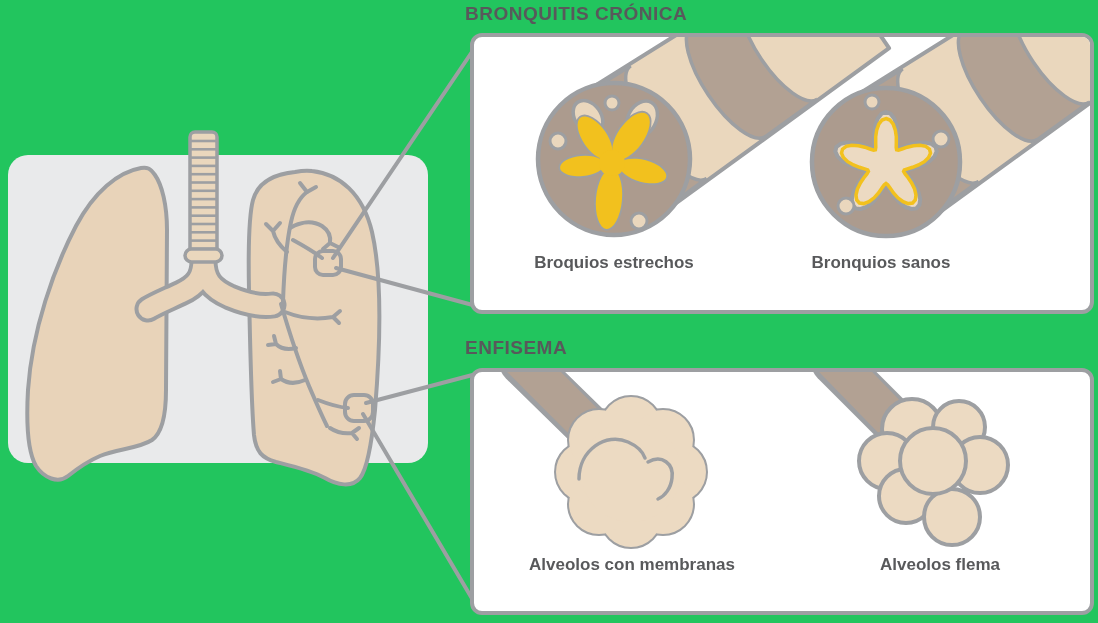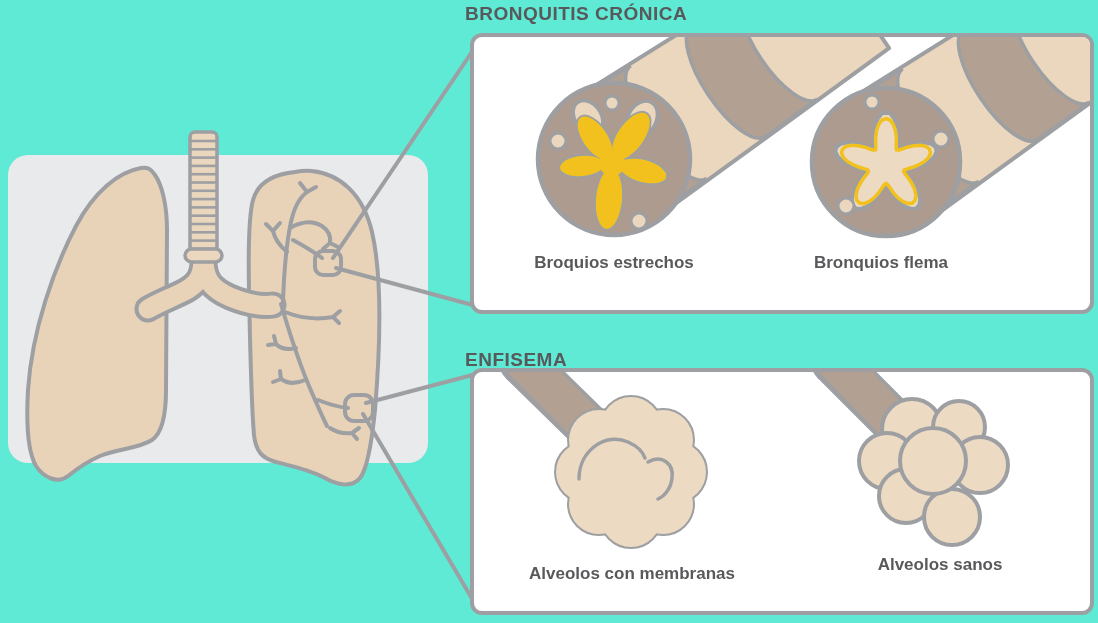--- a/index.html
+++ b/index.html
@@ -2,35 +2,35 @@
 <html style="--text: #58595b; --outline: #9d9fa2; --lung-fill: #e8d3b9; --band-tan: #ead7bd; --wall-brown: #ac9b8e; --tube-brown: #b2a193; --mucus-yellow: #f2c11e; --lumen-tan: #ecdac2; --background-gray: #e9eaeb; --panel-bg: #ffffff;"><head>
 <meta charset="utf-8">
 <style>
   :root{
     --text:#58595b; --outline:#9d9fa2; --lung-fill:#e8d3b9; --band-tan:#ead7bd;
     --wall-brown:#ac9b8e; --tube-brown:#b2a193; --mucus-yellow:#f2c11e;
     --lumen-tan:#ecdac2; --background-gray:#e9eaeb; --panel-bg:#ffffff;
   }
   *{margin:0;padding:0;box-sizing:border-box}
   body{background:#fff;font-family:"Liberation Sans",sans-serif;}
-  .stage{position:relative;width:1098px;height:623px;background:#5eead4;overflow:hidden;}
+  .stage{position:relative;width:1098px;height:623px;background:#22c55e;overflow:hidden;}
   .base-svg{position:absolute;left:0;top:0;}
   .panel{
     position:absolute;background:var(--panel-bg);
     border:4px solid var(--outline);border-radius:12px;overflow:hidden;
   }
   .panel-bronchitis{left:470px;top:33px;width:624px;height:281px;}
   .panel-emphysema{left:470px;top:368px;width:624px;height:247px;}
   .panel svg{position:absolute;left:0;top:0;}
   .sec-title{
     position:absolute;color:var(--text);font-weight:bold;font-size:19px;
     letter-spacing:.5px;white-space:nowrap;
   }
   .title-bronchitis{left:465px;top:3px;}
-  .title-emphysema{left:465px;top:349px;text-align:center;}
+  .title-emphysema{left:465px;top:337px;text-align:center;}
   .cap{
     position:absolute;color:var(--text);font-weight:bold;font-size:17px;
     line-height:28px;text-align:center;
   }
   
   .oln{stroke:var(--outline);fill:none;stroke-linecap:round;stroke-linejoin:round;} .w35{stroke-width:3.5px;}
   .lung{fill:var(--lung-fill);stroke:var(--outline);stroke-width:4px;}
   .graybg{fill:var(--background-gray);}
   .tanfill{fill:var(--band-tan);stroke:var(--outline);stroke-width:3.5px;}
   .tube-body{fill:var(--band-tan);stroke:var(--outline);stroke-width:4px;stroke-linejoin:round;}
@@ -182,21 +182,21 @@
         <path id="star-outer" class="lumen" d="M412.0 75.0L416.5 76.7L420.2 81.4L422.6 88.3L423.7 95.8L423.8 102.8L423.6 108.0L424.1 110.7L426.1 111.2L430.2 109.8L436.2 107.7L443.5 106.0L451.0 105.5L457.4 106.8L461.6 110.0L462.7 114.4L460.5 119.4L455.6 124.2L449.0 128.0L442.1 130.6L436.4 132.3L432.8 133.6L432.0 135.3L433.7 138.1L437.1 142.5L441.2 148.4L444.5 155.3L446.2 162.2L445.4 167.9L442.4 171.4L437.4 172.0L431.5 169.9L425.6 165.4L420.5 159.7L416.6 154.3L414.0 150.4L412.0 149.0L410.0 150.4L407.4 154.3L403.5 159.7L398.4 165.4L392.5 169.9L386.6 172.0L381.6 171.4L378.6 167.9L377.8 162.2L379.5 155.3L382.8 148.4L386.9 142.5L390.3 138.1L392.0 135.3L391.2 133.6L387.6 132.3L381.9 130.6L375.0 128.0L368.4 124.2L363.5 119.4L361.3 114.4L362.4 110.0L366.6 106.8L373.0 105.5L380.5 106.0L387.8 107.7L393.8 109.8L397.9 111.2L399.9 110.7L400.4 108.0L400.2 102.8L400.3 95.8L401.4 88.3L403.8 81.4L407.5 76.7L412.0 75.0Z"></path>
         <path id="star-inner" class="yellow-line" d="M412.0 81.5L415.9 83.0L419.2 87.1L421.3 93.1L422.3 99.7L422.3 105.8L422.2 110.4L422.6 112.8L424.4 113.2L428.0 112.0L433.2 110.2L439.6 108.7L446.2 108.3L451.8 109.4L455.5 112.2L456.5 116.1L454.6 120.5L450.3 124.7L444.5 128.0L438.5 130.3L433.4 131.8L430.3 132.9L429.6 134.4L431.1 136.9L434.1 140.8L437.6 145.9L440.6 152.0L442.0 158.0L441.3 163.0L438.6 166.0L434.3 166.6L429.1 164.7L423.9 160.8L419.5 155.9L416.1 151.1L413.7 147.7L412.0 146.5L410.3 147.7L407.9 151.1L404.5 155.9L400.1 160.8L394.9 164.7L389.7 166.6L385.4 166.0L382.7 163.0L382.0 158.0L383.4 152.0L386.4 145.9L389.9 140.8L392.9 136.9L394.4 134.4L393.7 132.9L390.6 131.8L385.5 130.3L379.5 128.0L373.7 124.7L369.4 120.5L367.5 116.1L368.5 112.2L372.2 109.4L377.8 108.3L384.4 108.7L390.8 110.2L396.0 112.0L399.6 113.2L401.4 112.8L401.8 110.4L401.7 105.8L401.7 99.7L402.7 93.1L404.8 87.1L408.1 83.0L412.0 81.5Z"></path>
         <circle class="dot" cx="398" cy="65" r="7"></circle>
         <circle class="dot" cx="467" cy="102" r="8"></circle>
         <circle class="dot" cx="372" cy="169" r="8"></circle>
       </g>
     </svg>
     <div class="cap" style="left:10px;top:212px;width:260px;">
       <div>Broquios estrechos</div>
     </div>
-    <div class="cap" style="left:292px;top:212px;width:230px;">Bronquios flema</div>
+    <div class="cap" style="left:292px;top:212px;width:230px;">Bronquios sanos</div>
   </div>
 
   <div class="panel panel-emphysema">
     <svg width="616" height="239" viewBox="0 0 616 239">
 
       <g>
         <line class="btube-gray" x1="48" y1="-10" x2="138" y2="78"></line>
         <line class="btube-brown" x1="46" y1="-14" x2="138" y2="78"></line>
         <use href="#cloudG" class="cloud-outline"></use>
         <use href="#cloudG" class="cloud-fill"></use>
@@ -209,19 +209,19 @@
         <line class="btube-brown" x1="358" y1="-14" x2="430" y2="60"></line>
         <circle class="alv" cx="438" cy="57" r="30"></circle>
         <circle class="alv" cx="485" cy="55" r="26"></circle>
         <circle class="alv" cx="413" cy="89" r="28"></circle>
         <circle class="alv" cx="506" cy="93" r="28"></circle>
         <circle class="alv" cx="432" cy="124" r="27"></circle>
         <circle class="alv" cx="478" cy="145" r="28"></circle>
         <circle class="alv" cx="459" cy="89" r="33"></circle>
       </g>
     </svg>
-    <div class="cap" style="left:-2px;top:188px;width:320px;">
+    <div class="cap" style="left:-2px;top:179px;width:320px;">
       <div>Alveolos con membranas</div>
     </div>
-    <div class="cap" style="left:356px;top:179px;width:220px;">Alveolos sanos</div>
+    <div class="cap" style="left:356px;top:179px;width:220px;">Alveolos flema</div>
   </div>
 
 </div>
 
 </body></html>

